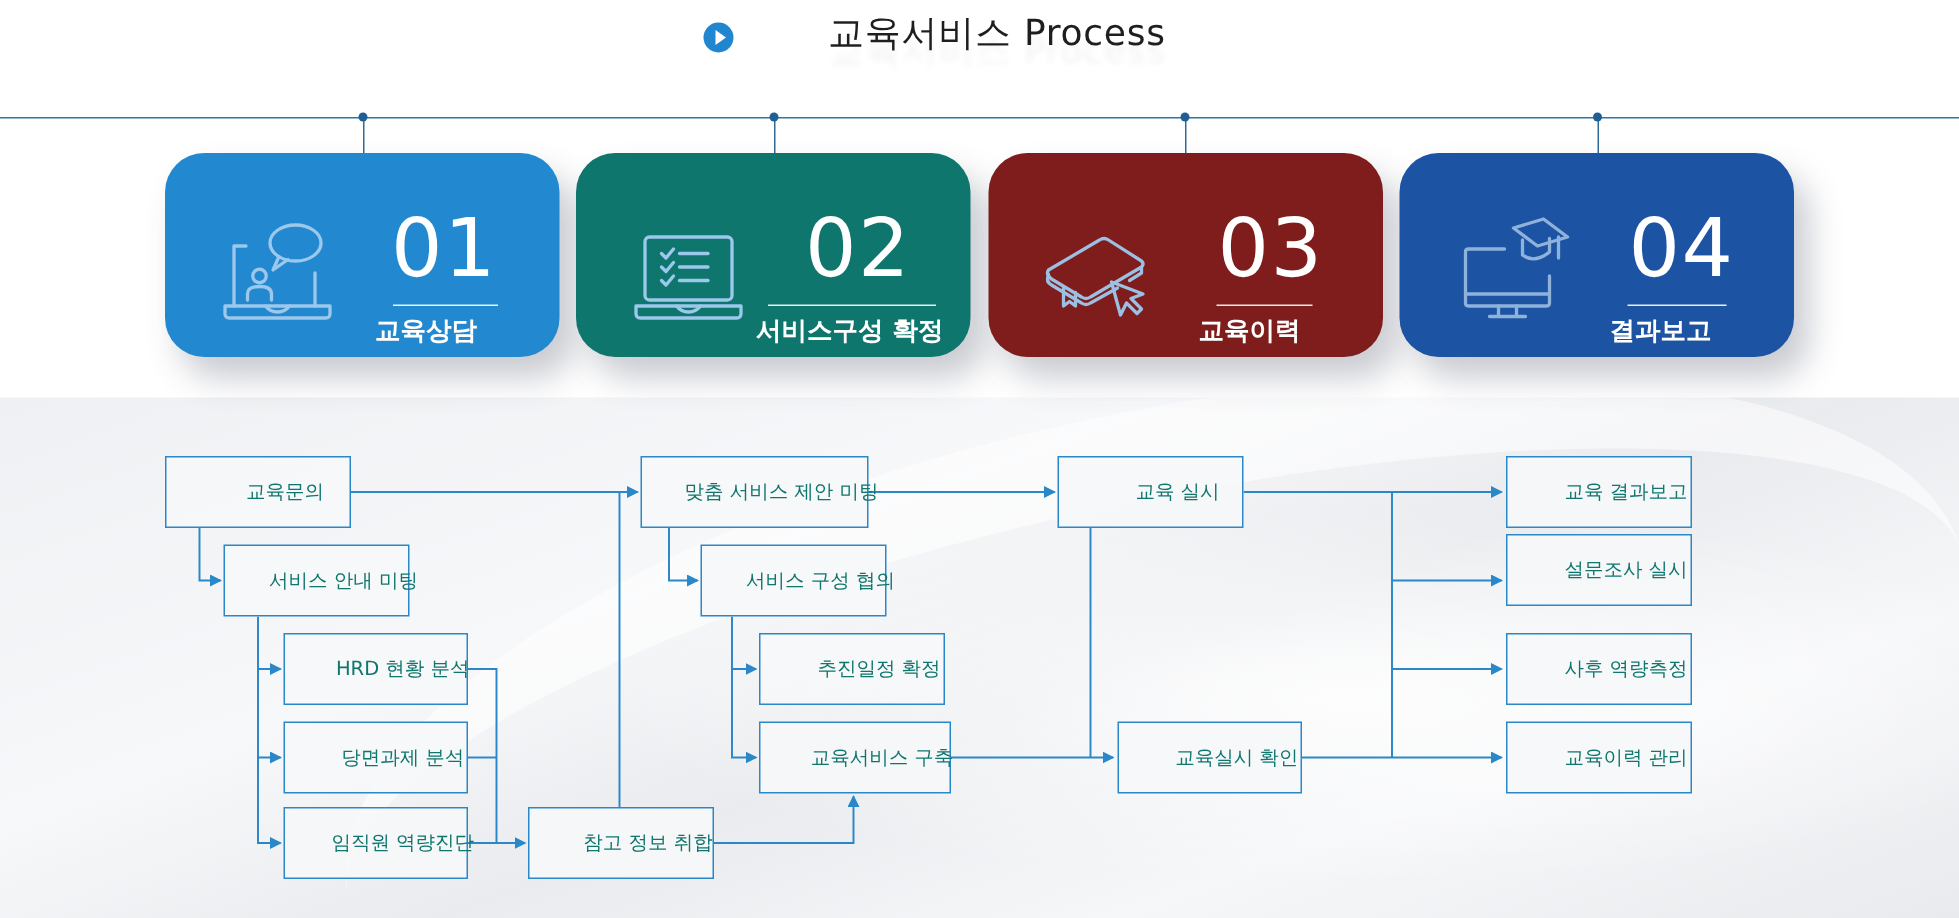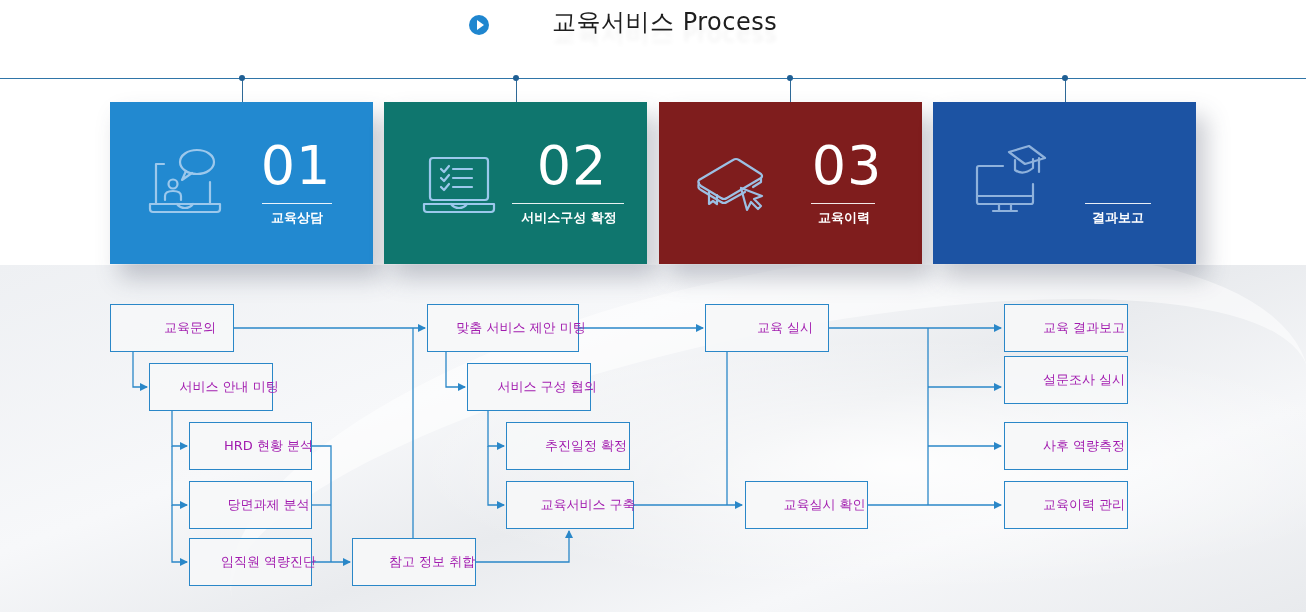--- a/index.html
+++ b/index.html
@@ -42,41 +42,42 @@
   .rail {
     position: absolute; left: 0; top: 78px; width: 1306px; height: 1px; background: #2f75a8;
   }
   .rail-stem {
     position: absolute; top: 78px; width: 1px; height: 24px; background: #2f6a98;
   }
   .rail-dot {
     position: absolute; top: 75px; width: 6px; height: 6px; border-radius: 50%; background: #1f5f94;
   }
   .card {
-    position: absolute; top: 102px; width: 263px; height: 162px;
+    position: absolute; top: 102px; width: 263px; height: 136px;
     box-shadow: 10px 14px 22px rgba(60,70,90,0.28);
+    border-radius: 26px;
   }
   .card-icon { position: absolute; left: 36px; top: 40px; width: 80px; height: 80px; }
   .card-num {
     position: absolute; left: 150px; top: 34px; width: 72px; text-align: center;
     font-family: "DejaVu Sans", sans-serif; font-size: 54px; color: #ffffff; letter-spacing: 1px;
     line-height: 60px; font-weight: normal;
   }
   .card-rule {
     position: absolute; top: 101px; height: 1px; background: rgba(255,255,255,0.9);
   }
   .card-label {
-    position: absolute; top: 107px; text-align: center;
-    font-size: 13px; font-weight: bold; color: #ffffff; white-space: nowrap;
+    position: absolute; top: 107px; text-align: left;
+    font-size: 17px; font-weight: bold; color: #ffffff; white-space: nowrap;
   }
   .node {
     position: absolute; height: 48px; border: 1px solid #2a87c8;
     background: rgba(246,247,249,0.92);
     display: flex; align-items: center; justify-content: center;
-    font-size: 13px; color: #a21caf; white-space: nowrap; padding-left: 36px;
+    font-size: 13px; color: #0f766e; white-space: nowrap; padding-left: 36px;
   }
   svg.wires { position: absolute; left: 0; top: 0; }
 </style>
 </head>
 <body>
 
 <div class="bg"></div>
 <div class="bg-swoosh"></div>
 
 <div class="title-wrap">
@@ -142,20 +143,21 @@
 
 <div class="card" style="left:933px; background:#1c53a3">
   <svg class="card-icon" viewBox="0 0 80 80" fill="none" stroke="#8fb2dc" stroke-width="2.2" stroke-linecap="round" stroke-linejoin="round">
     <path d="M34 24 H10 Q8 24 8 26 V60 Q8 62 10 62 H62 Q64 62 64 60 V42"></path>
     <path d="M8 54 H64"></path>
     <path d="M30 62 V68 M42 62 V68 M24 69 H48"></path>
     <path d="M40 10 L60 4 L76 16 L56 22 Z"></path>
     <path d="M46 18 V28 Q54 34 64 26 V17"></path>
     <path d="M70 16 V30"></path>
   </svg>
+  <div class="card-num" style="left:152px">04</div>
   <div class="card-rule" style="left:152px; width:66px"></div>
   <div class="card-label" style="left:140px; width:90px">결과보고</div>
 </div>
 
 <svg class="wires" width="1306" height="612">
   <defs>
     <marker id="arr" markerWidth="8" markerHeight="8" refX="7" refY="4" orient="auto" markerUnits="userSpaceOnUse">
       <path d="M0,0 L8,4 L0,8 Z" fill="#2a87c8"></path>
     </marker>
   </defs>

